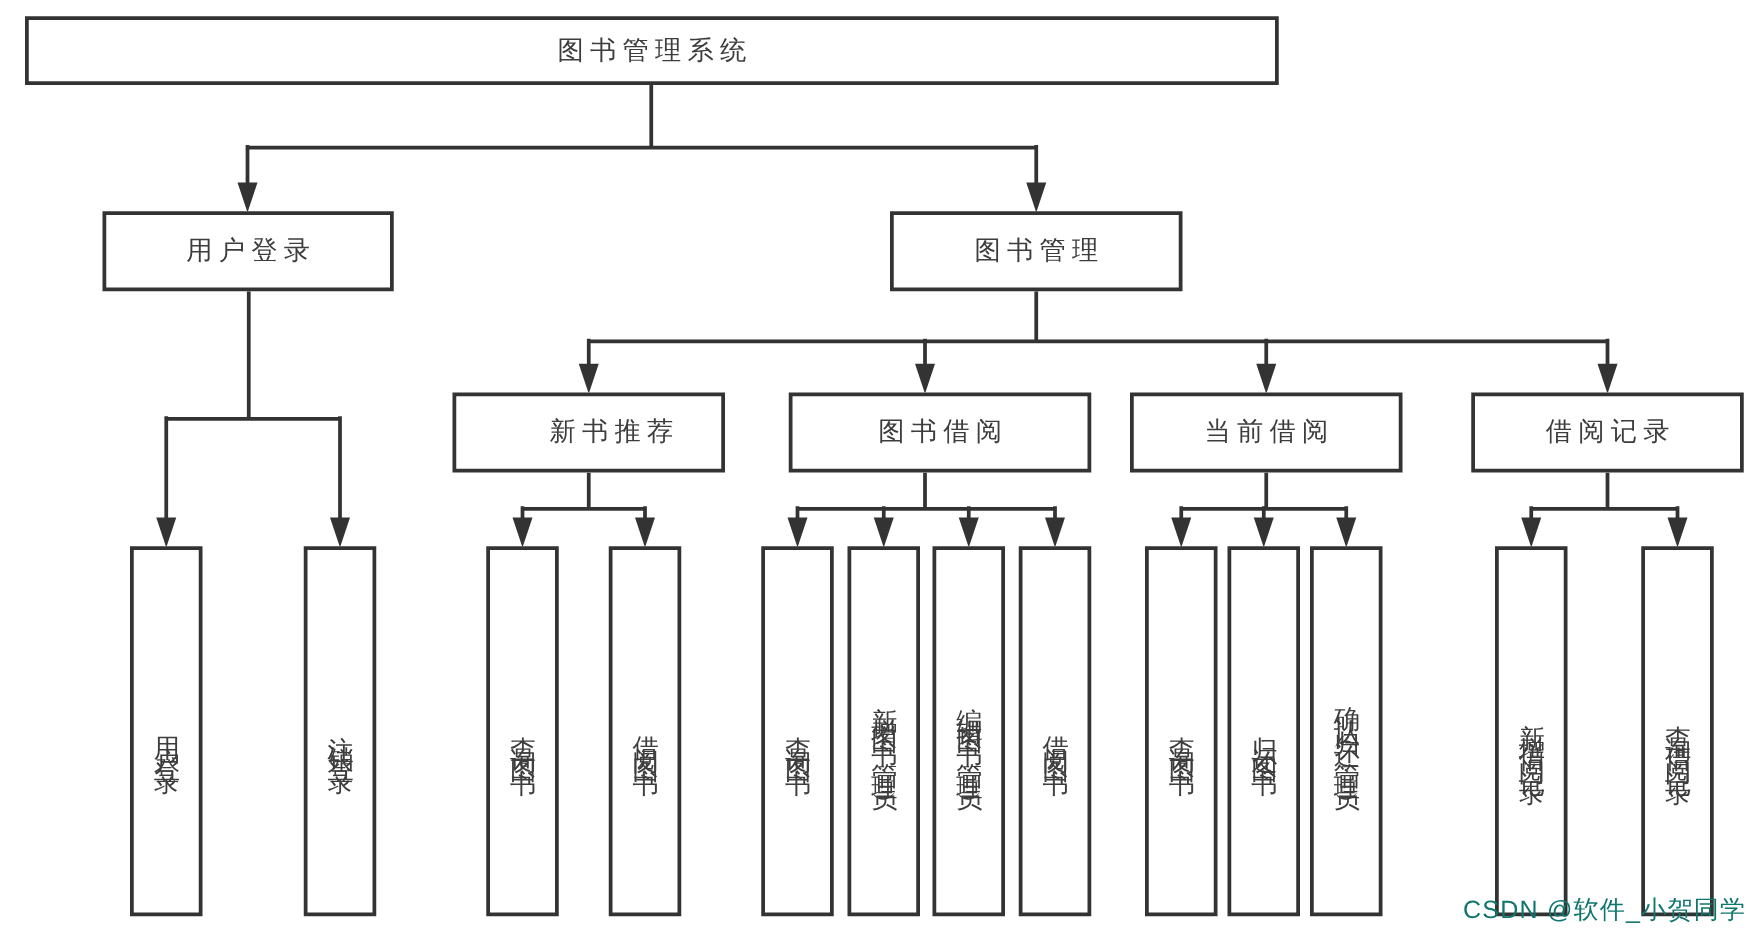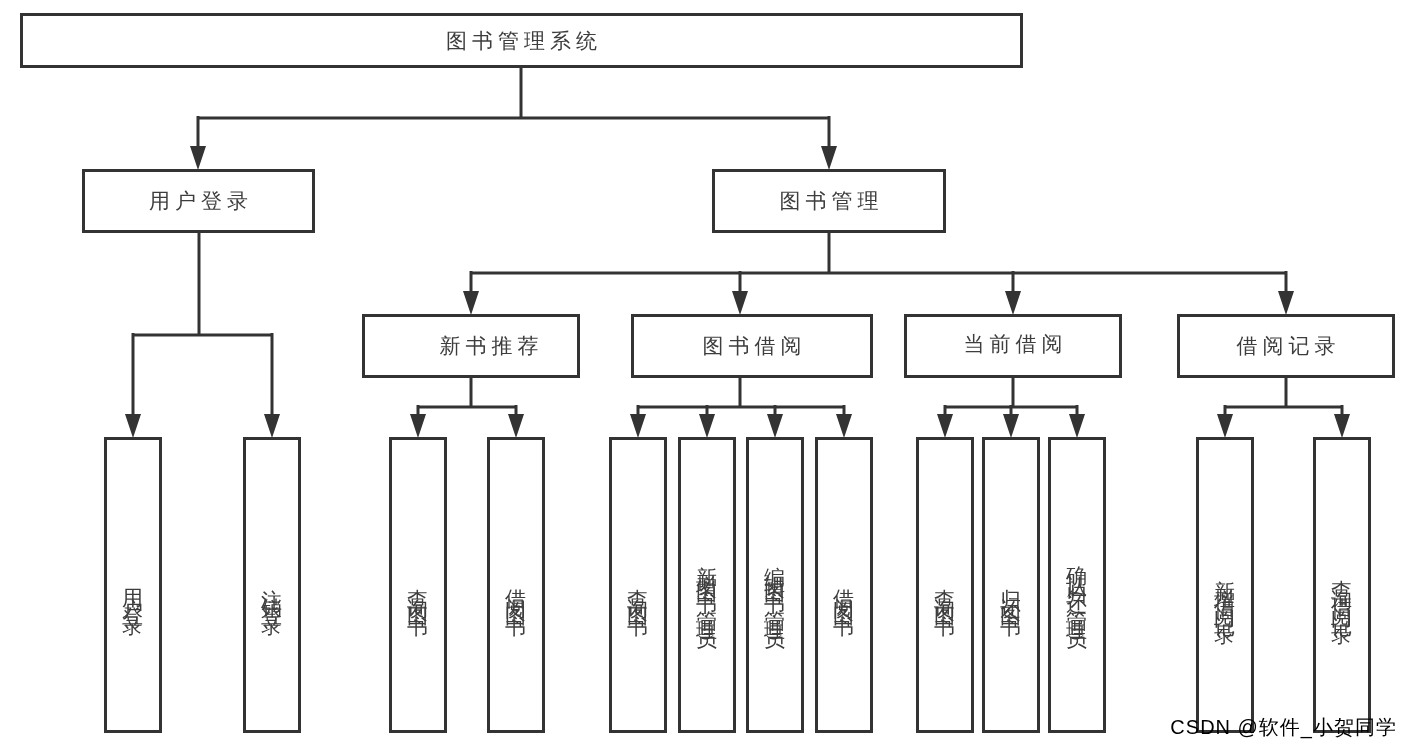--- a/index.html
+++ b/index.html
@@ -18,21 +18,21 @@
   .hnode .lbl{
     font-size:21px;letter-spacing:5px;margin-right:-5px;white-space:nowrap;line-height:1.2;
   }
   .leaf .lbl{
     writing-mode:vertical-rl;text-orientation:mixed;
     font-size:21px;letter-spacing:9px;margin-bottom:-9px;
     white-space:nowrap;line-height:1;
   }
   .watermark{
     position:absolute;right:8px;bottom:6px;font-size:20px;
-    color:#000000;letter-spacing:1px;white-space:nowrap;z-index:5;
+    color:#0f766e;letter-spacing:1px;white-space:nowrap;z-index:5;
   }
 </style>
 </head>
 <body>
 
 <div class="canvas">
 
   <svg class="wires" viewBox="0 0 1405 747" xmlns="http://www.w3.org/2000/svg">
     <g>
       <line x1="521" y1="68" x2="521" y2="118"></line>
@@ -112,21 +112,21 @@
   <div class="node hnode" style="left:712px;top:169px;width:234px;height:64px;">
     <span class="lbl">图书管理</span>
   </div>
 
   <div class="node hnode" style="left:362px;top:314px;width:218px;height:64px;padding-left:36px;">
     <span class="lbl">新书推荐</span>
   </div>
   <div class="node hnode" style="left:631px;top:314px;width:242px;height:64px;">
     <span class="lbl">图书借阅</span>
   </div>
-  <div class="node hnode" style="left:904px;top:314px;width:218px;height:64px;font-family:Liberation Mono, monospace;">
+  <div class="node hnode" style="left:904px;top:314px;width:218px;height:64px;">
     <span class="lbl">当前借阅</span>
   </div>
   <div class="node hnode" style="left:1177px;top:314px;width:218px;height:64px;">
     <span class="lbl">借阅记录</span>
   </div>
 
   <div class="node leaf" style="left:104px;top:437px;width:58px;height:296px;">
     <span class="lbl">用户登录</span>
   </div>
   <div class="node leaf" style="left:243px;top:437px;width:58px;height:296px;">

